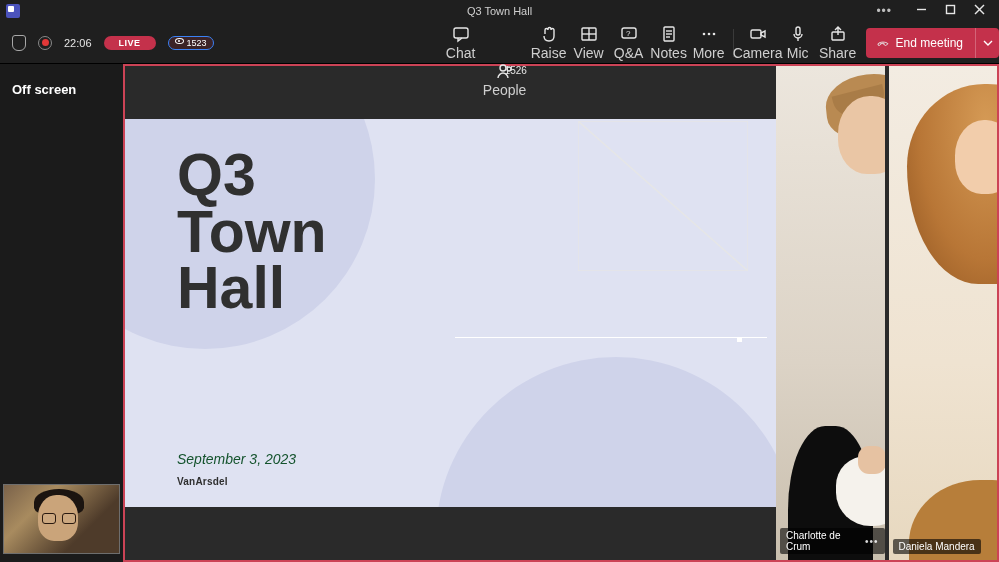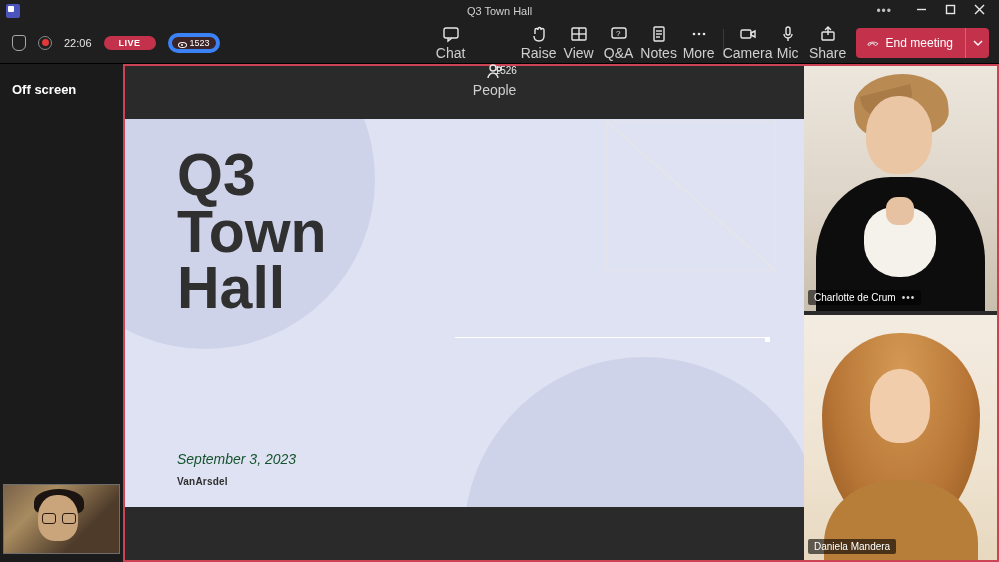--- a/index.html
+++ b/index.html
@@ -14,31 +14,31 @@
   .titlebar .winbtns span{font-size:12px;cursor:pointer;}
   .titlebar .more{margin-right:6px;letter-spacing:1px;}
   
   .toolbar{height:42px;background:#1f1f1f;border-bottom:1px solid #000;display:flex;align-items:center;color:#e6e6e6;font-size:10px;}
   .tb-left{display:flex;align-items:center;gap:12px;padding-left:12px;}
   .shield{width:14px;height:16px;border:1px solid #a8a8a8;border-radius:3px 3px 6px 6px;}
   .rec{width:14px;height:14px;border:1px solid #888;border-radius:50%;display:flex;align-items:center;justify-content:center;}
   .rec::after{content:"";width:7px;height:7px;background:#e23838;border-radius:50%;}
   .timer{font-size:11px;color:#e6e6e6;}
   .live-badge{background:#c4314b;color:#fff;border-radius:10px;font-size:9px;padding:2px 15px;font-weight:600;letter-spacing:.5px;display:flex;align-items:center;}
-  .viewers-badge{background:#3b2326;border:4px solid #3b82f6;color:#fff;border-radius:10px;font-size:9px;padding:1px 6px;display:flex;align-items:flex-end;gap:3px;}
+  .viewers-badge{background:#3b2326;border:1px solid #3b82f6;color:#fff;border-radius:10px;font-size:9px;padding:1px 6px;display:flex;align-items:flex-start;gap:3px;}
   .eye{width:9px;height:6px;border:1px solid #fff;border-radius:50%;position:relative;}
   .eye::after{content:"";position:absolute;left:2px;top:1px;width:2px;height:2px;background:#fff;border-radius:50%;}
   .tb-center{margin-left:auto;display:flex;align-items:flex-start;height:100%;}
   .tb-btn{display:flex;flex-direction:column;align-items:center;justify-content:center;width:40px;height:100%;cursor:pointer;gap:2px;position:relative;}
   .tb-btn .ico{width:18px;height:18px;display:flex;align-items:center;justify-content:center;}
   .tb-btn .lbl{font-size:14px;color:#cfcfcf;}
   .tb-btn.people{width:48px;margin-top:37px;}
   .tb-btn.people .count{position:absolute;top:6px;left:24px;font-size:10px;color:#e6e6e6;}
   .vsep{width:1px;height:28px;background:#3a3a3a;margin:0 4px;align-self:center;}
-  .tb-right{display:flex;align-items:center;height:100%;padding-right:10px;gap:0;}
+  .tb-right{display:flex;align-items:center;height:100%;gap:0;}
   .end-wrap{display:flex;align-items:center;margin-left:8px;}
   .end-btn{background:#c4314b;color:#fff;border:none;height:30px;padding:0 12px 0 10px;border-radius:4px 0 0 4px;display:flex;align-items:center;gap:6px;font-size:12px;cursor:pointer;}
   .end-drop{background:#c4314b;color:#fff;height:30px;width:24px;border-radius:0 4px 4px 0;border-left:1px solid rgba(255,255,255,.25);display:flex;align-items:center;justify-content:center;cursor:pointer;}
   .hangup{width:14px;height:14px;}
   
   .body{flex:1;display:flex;min-height:0;}
   .sidebar{width:123px;background:#1b1b1b;display:flex;flex-direction:column;padding:18px 12px 6px;}
   .sidebar-title{color:#fff;font-size:13px;font-weight:700;}
   .offscreen-tile{margin-top:auto;margin-left:-9px;margin-bottom:2px;width:117px;height:70px;border:1px solid #6e6e6e;background:linear-gradient(135deg,#7a624a 0%,#a88b5f 30%,#4e3b2a 70%);position:relative;overflow:hidden;}
   .offscreen-tile .face{position:absolute;left:34px;top:10px;width:40px;height:46px;background:#caa47a;border-radius:46% 46% 40% 40%;}
@@ -51,21 +51,21 @@
   .slide{width:100%;height:388px;margin-top:0;background:#dfe2f2;position:relative;overflow:hidden;}
   .slide .circle-tl{position:absolute;left:-90px;top:-110px;width:340px;height:340px;background:#cfd3ea;border-radius:50%;}
   .slide .circle-br{position:absolute;right:-20px;bottom:-210px;width:360px;height:360px;background:#cfd3ea;border-radius:50%;}
   .slide .triangle{position:absolute;right:28px;top:2px;width:170px;height:150px;}
   .slide h1{position:absolute;left:52px;top:28px;font-size:59px;line-height:.96;font-weight:700;color:#303030;font-family:"Segoe UI",Arial,sans-serif;}
   .slide .rule{position:absolute;left:330px;top:218px;width:312px;height:1px;background:#fff;}
   .slide .dot{position:absolute;right:34px;top:218px;width:5px;height:5px;background:#fff;}
   .slide .date{position:absolute;left:52px;bottom:40px;color:#14532d;font-size:14px;font-style:italic;}
   .slide .brand{position:absolute;left:52px;bottom:20px;color:#2f2f2f;font-size:10px;font-weight:700;letter-spacing:.2px;}
   
-  .vids{width:193px;display:flex;flex-direction:column;gap:4px;background:#2a2a2a;}
+  .vids{width:221px;display:flex;flex-direction:row;gap:4px;background:#2a2a2a;}
   .vid{flex:1;position:relative;overflow:hidden;}
   .vid .bg{position:absolute;inset:0;}
   .vid1 .bg{background:linear-gradient(180deg,#ece6dd 0%,#dcd3c6 60%,#c9bfae 100%);}
   .vid1 .body1{position:absolute;left:12px;right:12px;bottom:-6px;height:140px;background:#0d0d0d;border-radius:44% 44% 0 0/60% 60% 0 0;}
   .vid1 .collar{position:absolute;left:60px;bottom:34px;width:72px;height:70px;background:#f5f2ec;border-radius:42% 42% 48% 48%;}
   .vid1 .neck{position:absolute;left:82px;bottom:86px;width:28px;height:28px;background:#e6c2a2;border-radius:40%;}
   .vid1 .head{position:absolute;left:62px;top:30px;width:66px;height:78px;background:#eac6a5;border-radius:48% 48% 44% 44%;}
   .vid1 .hair{position:absolute;left:50px;top:8px;width:94px;height:64px;background:#b98a52;border-radius:52% 60% 40% 44%;transform:rotate(-6deg);}
   .vid1 .fringe{position:absolute;left:58px;top:24px;width:52px;height:26px;background:#a97c47;border-radius:0 0 70% 60%/0 0 100% 100%;transform:rotate(-14deg);}
   .vid2 .bg{background:linear-gradient(180deg,#f3ece2 0%,#efe3d1 60%,#e7d8bf 100%);}

